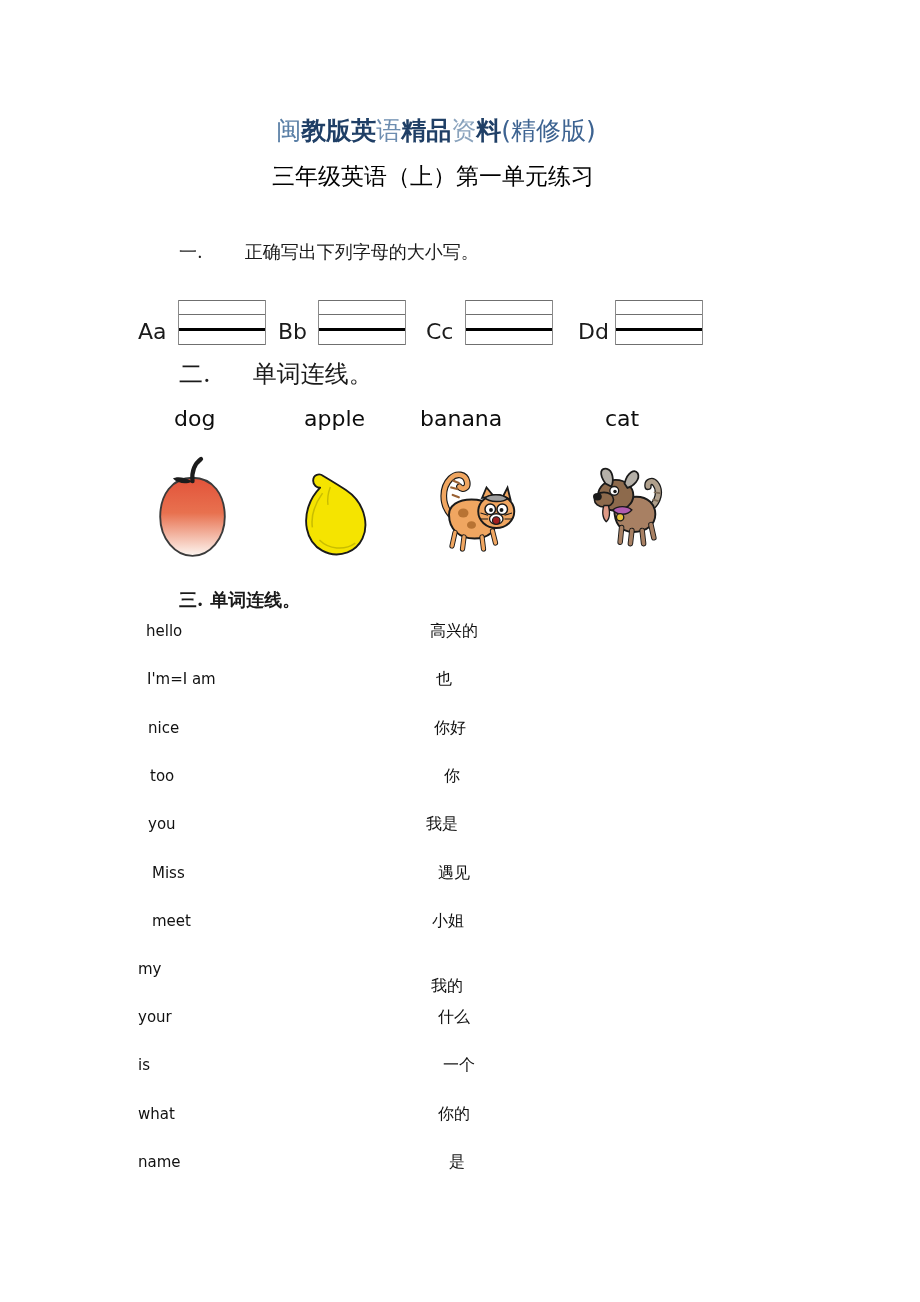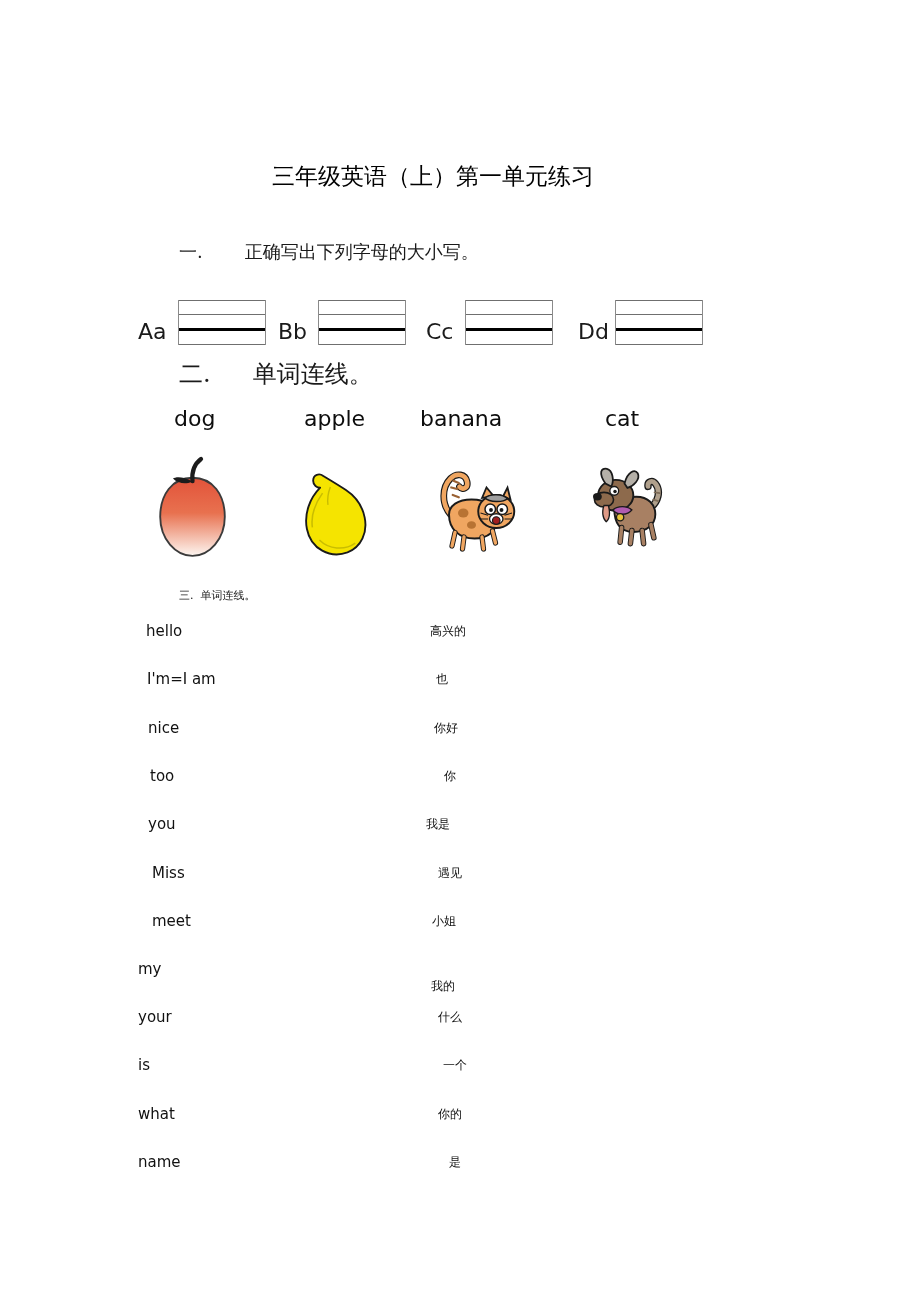--- a/index.html
+++ b/index.html
@@ -65,21 +65,21 @@
   
   .sec-heading {
     position: absolute;
     white-space: nowrap;
     font-family: "DejaVu Serif", "Liberation Serif", serif;
     color: #1a1a1a;
     margin-left: 41px;
   }
   #sec1-heading { left: 138px; top: 240px; font-size: 18px; }
   #sec2-heading { left: 138px; top: 358px; font-size: 24px; }
-  #sec3-heading { left: 138px; top: 588px; font-size: 11px; }
+  #sec3-heading { left: 138px; top: 588px; font-size: 18px; font-weight: bold; }
   .sec-num { display: inline-block; }
   .sec-gap-wide { display: inline-block; width: 42px; }
   .sec-gap-narrow { display: inline-block; width: 7px; }
 
   
   .letter-row {
     position: absolute;
     left: 138px;
     top: 296px;
     width: 600px;
@@ -148,31 +148,34 @@
     font-family: "DejaVu Sans", sans-serif;
     font-size: 15px;
     line-height: 22px;
     color: #111111;
     white-space: nowrap;
   }
   .match-zh {
     position: absolute;
     top: 0;
     font-family: "DejaVu Serif", "Liberation Serif", serif;
-    font-size: 12px;
+    font-size: 16px;
     line-height: 22px;
     color: #111111;
     white-space: nowrap;
   }
 </style>
 </head>
 <body>
 
 <div class="page">
 
+  <div class="watermark-title">
+    <span class="wm-a">闽</span><span class="wm-b">教版英</span><span class="wm-c">语</span><span class="wm-d">精品</span><span class="wm-e">资</span><span class="wm-f">料</span><span class="wm-g">(精修版)</span>
+  </div>
 
   <div class="doc-title">三年级英语（上）第一单元练习</div>
 
   <div class="sec-heading" id="sec1-heading">
     <span class="sec-num">一.</span><span class="sec-gap-wide"></span><span>正确写出下列字母的大小写。</span>
   </div>
 
   <div class="letter-row" id="letter-row">
       <div class="letter-cell" style="left: 0px;">
         <div class="letter-label" style="left: 0px;">Aa</div>

